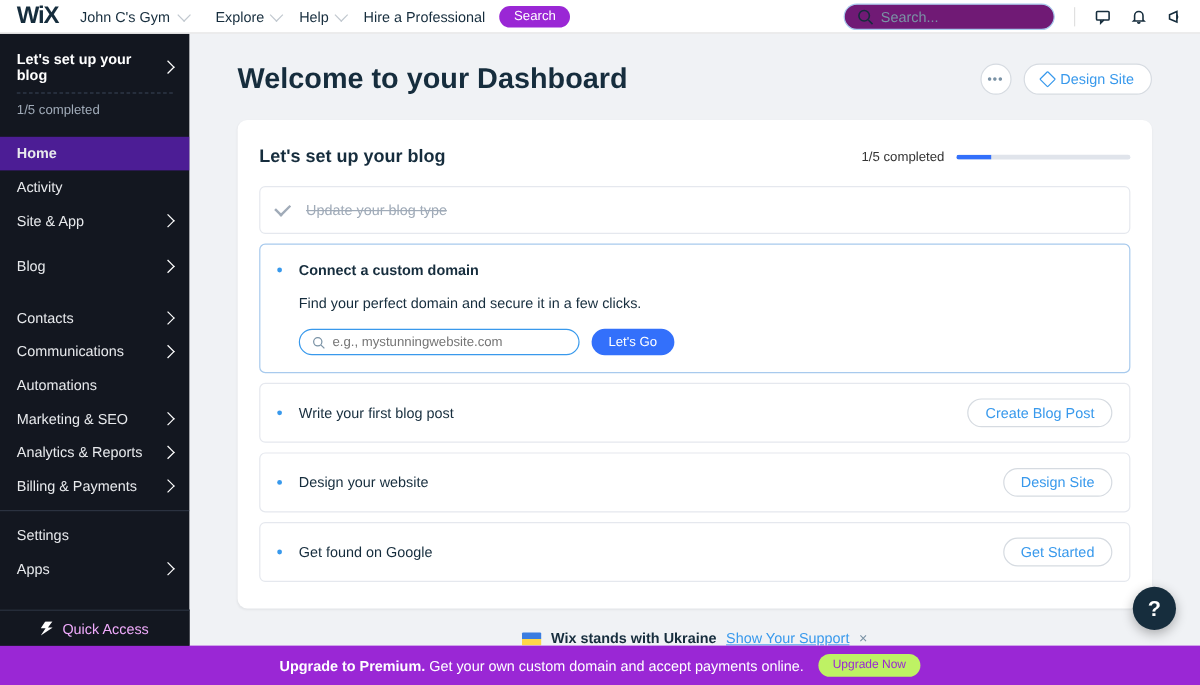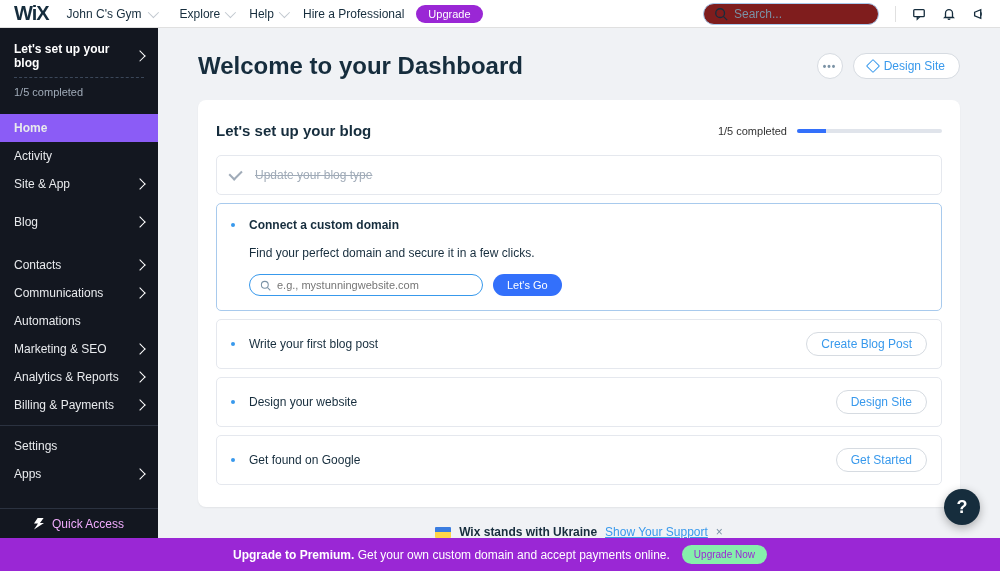--- a/index.html
+++ b/index.html
@@ -10,31 +10,31 @@
 .topbar .logo { font-weight: 900; font-size: 20px; letter-spacing: -1px; margin-right: 18px; }
 .site-selector { color: #162d3d; display: flex; align-items: center; gap: 6px; font-size: 12px; }
 .chev { width: 8px; height: 8px; border-right: 1.5px solid #8b9aa6; border-bottom: 1.5px solid #8b9aa6; transform: rotate(45deg) translateY(-2px); display: inline-block; }
 .chev-r { transform: rotate(-45deg); }
 .chev-w { border-color: #fff; }
 .chev-g { border-color: #c1c8cf; }
 .topbar-links { display: flex; gap: 16px; margin-left: 24px; font-size: 12px; color: #162d3d; }
 .topbar-links > span { display: flex; align-items: center; gap: 5px; cursor: pointer; }
 .upgrade-pill { background: #9a27d5; color: #fff; padding: 3px 12px; border-radius: 12px; font-size: 11px; font-weight: 500; margin-left: 12px; cursor: pointer; }
 .top-right { margin-left: auto; display: flex; align-items: center; gap: 16px; }
-.search-bar { width: 176px; height: 22px; border: 1px solid #a8caed; background: #7f1d1d; border-radius: 14px; display: flex; align-items: center; padding: 0 10px; color: #7a92a5; font-size: 12px; gap: 6px; }
+.search-bar { width: 176px; height: 22px; border: 1px solid #a8caed; background: #701a75; border-radius: 14px; display: flex; align-items: center; padding: 0 10px; color: #7a92a5; font-size: 12px; gap: 6px; }
 .divider-v { width: 1px; height: 16px; background: #e0e0e0; }
 
 
 .sidebar { position: absolute; left: 0; top: 28px; width: 158px; bottom: 0; background: #131720; color: #fff; display: flex; flex-direction: column; font-size: 12px; }
 .sidebar-header { padding: 14px 14px 10px; }
 .sidebar-title-row { display: flex; align-items: center; justify-content: space-between; font-weight: 600; }
 .dashed-line { border-top: 1px dashed #3b4759; margin-top: 7px; }
 .sidebar-sub { color: #a0abb8; margin-top: 8px; font-size: 11px; }
 .sidebar-item { display: flex; align-items: center; justify-content: space-between; padding: 7px 14px; cursor: pointer; font-size: 12px; color: #e8eaed; }
-.sidebar-item.active { background: #8b5cf6; font-weight: 600; }
+.sidebar-item.active { background: #4c1d95; font-weight: 600; }
 .sidebar-group { margin-top: 6px; }
 .sidebar-divider { border-top: 1px solid #2b3240; margin: 6px 0; }
 
 
 .main { position: absolute; left: 158px; right: 0; top: 28px; bottom: 33px; background: #f0f2f5; overflow: hidden; }
 .main-inner { padding: 24px 40px; }
 .dash-head { display: flex; align-items: center; justify-content: space-between; margin-bottom: 20px; }
 .dash-title { font-size: 24px; font-weight: 700; color: #162d3d; }
 .dash-actions { display: flex; gap: 10px; align-items: center; }
 .circle-btn { width: 26px; height: 26px; border: 1px solid #d6dbe1; border-radius: 50%; display: flex; align-items: center; justify-content: center; color: #7a92a5; font-weight: 700; cursor: pointer; background: #fff; letter-spacing: 1px; font-size: 10px; }
@@ -67,21 +67,21 @@
 .ukr a { color: #3899ec; text-decoration: underline; }
 .ukr .x { color: #7a92a5; cursor: pointer; }
 .flag { display: inline-block; width: 16px; height: 11px; background: linear-gradient(#3b7de0 50%, #ffd648 50%); border-radius: 1px; }
 
 
 .quick-access { position: absolute; bottom: 33px; left: 0; width: 158px; height: 30px; background: #131720; color: #f0abfc; display: flex; align-items: center; justify-content: center; font-size: 12px; gap: 8px; border-top: 1px solid #2b3240; cursor: pointer; z-index: 3; }
 .bolt { width: 10px; height: 12px; background: #fff; clip-path: polygon(40% 0, 100% 0, 60% 45%, 100% 45%, 0 100%, 40% 50%, 0 50%); }
 
 
 .banner { position: absolute; bottom: 0; left: 0; right: 0; height: 33px; background: #9a27d5; color: #fff; display: flex; align-items: center; justify-content: center; font-size: 12px; gap: 12px; z-index: 2; }
-.upgrade-now { background: #86efac; color: #9a27d5; font-size: 10px; padding: 4px 12px; border-radius: 12px; cursor: pointer; text-align: right; }
+.upgrade-now { background: #bef264; color: #9a27d5; font-size: 10px; padding: 4px 12px; border-radius: 12px; cursor: pointer; text-align: right; }
 
 
 .fab { position: absolute; right: 20px; bottom: 46px; width: 36px; height: 36px; border-radius: 50%; background: #162d3d; color: #fff; display: flex; align-items: center; justify-content: center; font-size: 18px; font-weight: 700; box-shadow: 0 3px 10px rgba(0,0,0,0.3); cursor: pointer; z-index: 5; }
 
 .icon-sm { width: 14px; height: 14px; stroke: #162d3d; stroke-width: 1.5; fill: none; }
 </style>
 </head>
 <body>
 
 <div class="topbar">
@@ -94,21 +94,21 @@
     <span>
         <span>Explore</span>
         <span class="chev chev-g"></span>
       </span>
     <span>
         <span>Help</span>
         <span class="chev chev-g"></span>
       </span>
     <span>Hire a Professional</span>
   </div>
-  <div class="upgrade-pill">Upgrade</div>
+  <div class="upgrade-pill">Search</div>
   <div class="top-right">
     <div class="search-bar">
       <svg class="icon-sm" viewBox="0 0 16 16">
           <circle cx="7" cy="7" r="5"></circle>
           <line x1="11" y1="11" x2="15" y2="15"></line>
         </svg>
       <span>Search...</span>
     </div>
     <div class="divider-v"></div>
     <svg class="icon-sm" viewBox="0 0 16 16">

